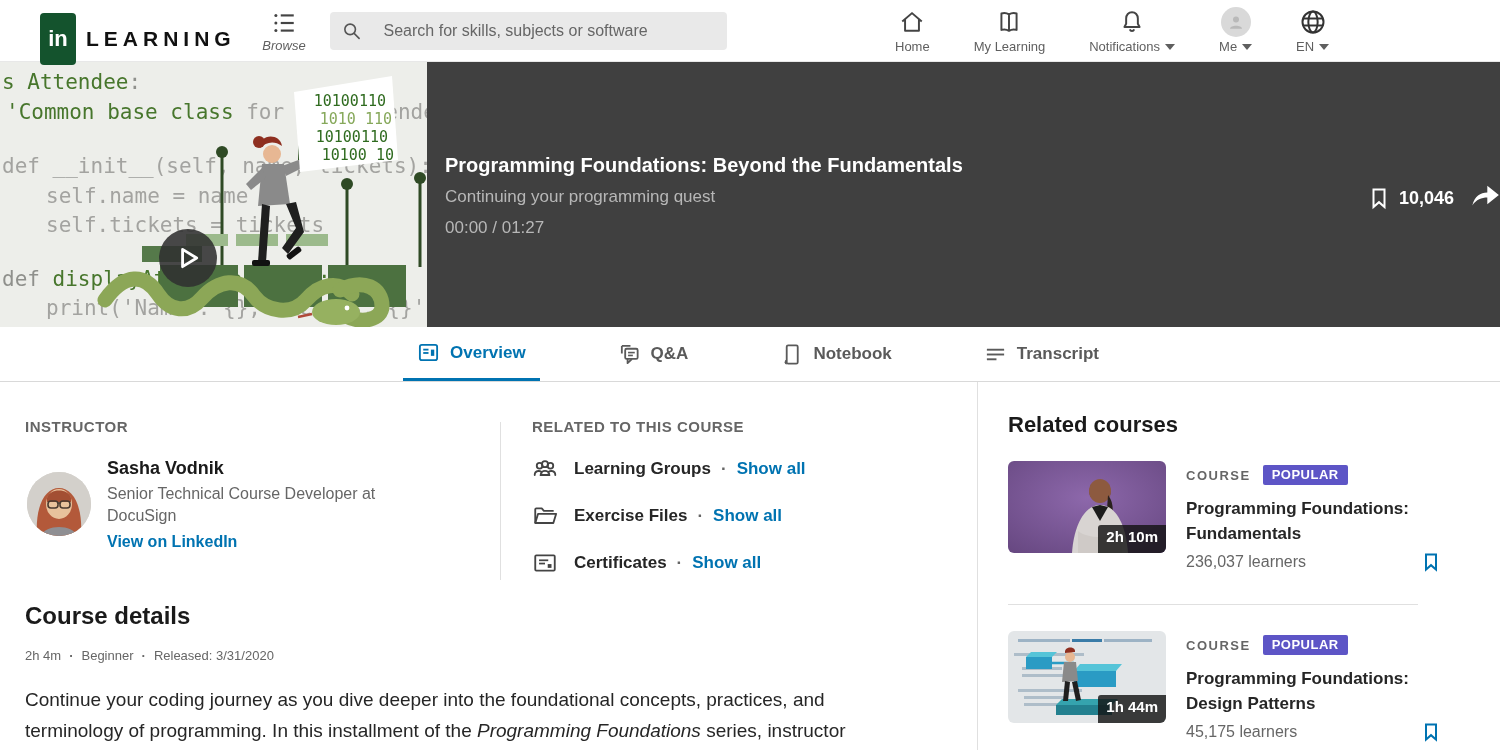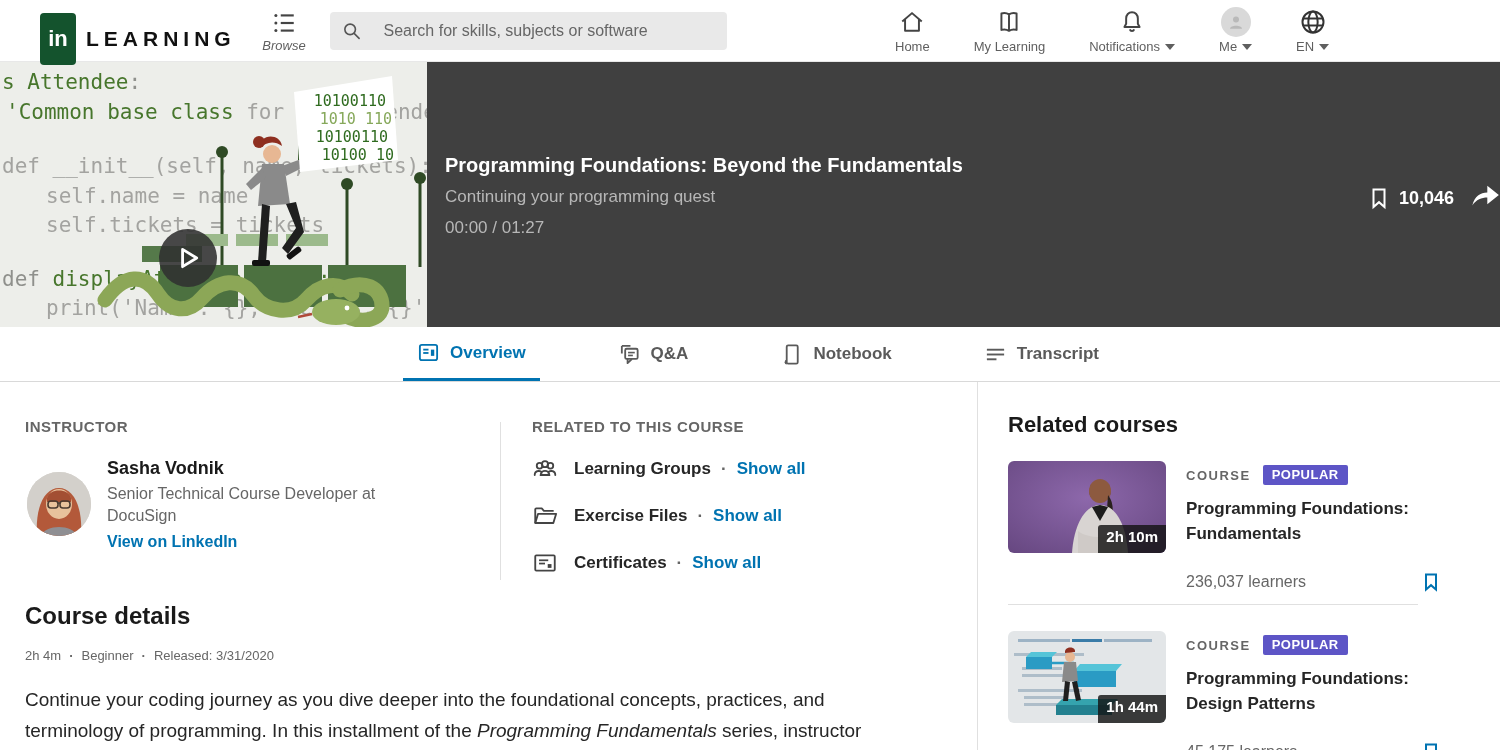--- a/index.html
+++ b/index.html
@@ -94,21 +94,21 @@
                 overflow:hidden; cursor:pointer; }
   .dur-badge { position:absolute; right:0; bottom:0; background:rgba(20,20,20,0.82); color:#fff;
                font-size:15px; font-weight:700; padding:3px 8px 8px; border-top-left-radius:3px; }
   .card-body { position:absolute; left:178px; top:4px; width:255px; }
   .kick-row { display:flex; align-items:center; gap:12px; }
   .kicker { font-size:13px; font-weight:600; color:#666; letter-spacing:1.5px; }
   .pbadge { background:#5d55c6; color:#fff; font-size:13px; font-weight:700; letter-spacing:.5px;
             padding:2px 9px 3px; border-radius:2px; }
   .card-title { margin-top:11px; font-size:17px; font-weight:700; color:#262626;
                 line-height:25px; cursor:pointer; }
-  .learn-row { position:absolute; left:178px; top:110px; width:255px; display:flex;
+  .learn-row { position:absolute; left:178px; top:90px; width:255px; display:flex;
                align-items:center; justify-content:space-between;gap:39px; }
   .learners { font-size:16px; color:#666; }
   .card-bm { cursor:pointer; }
 </style>
 </head>
 <body>
 
 <div class="page">
 
   <header class="topnav">
@@ -387,21 +387,21 @@
         <span class="lbl">Certificates</span>
         <span class="dot">·</span>
         <span class="act">Show all</span>
       </div>
     </div>
 
     <h2 class="cd-head">Course details</h2>
     <div class="cd-meta">
       <span>2h 4m</span><span class="dot">·</span><span>Beginner</span><span class="dot">·</span><span>Released: 3/31/2020</span>
     </div>
-    <p class="cd-para"><span>Continue your coding journey as you dive deeper into the foundational concepts, practices, and terminology of programming. In this installment of the </span><span class="ital">Programming Fundamentals</span><span> series, instructor</span></p>
+    <p class="cd-para"><span>Continue your coding journey as you dive deeper into the foundational concepts, practices, and terminology of programming. In this installment of the </span><span class="ital">Programming Foundations</span><span> series, instructor</span></p>
   </section>
 
   <aside class="sidebar">
     <h2 class="sb-head">Related courses</h2>
 
     <div class="card card1">
       <div class="card-thumb">
         <svg width="158" height="92" viewBox="0 0 158 92">
           <defs>
             <radialGradient id="pg" cx="50%" cy="40%" r="80%">

